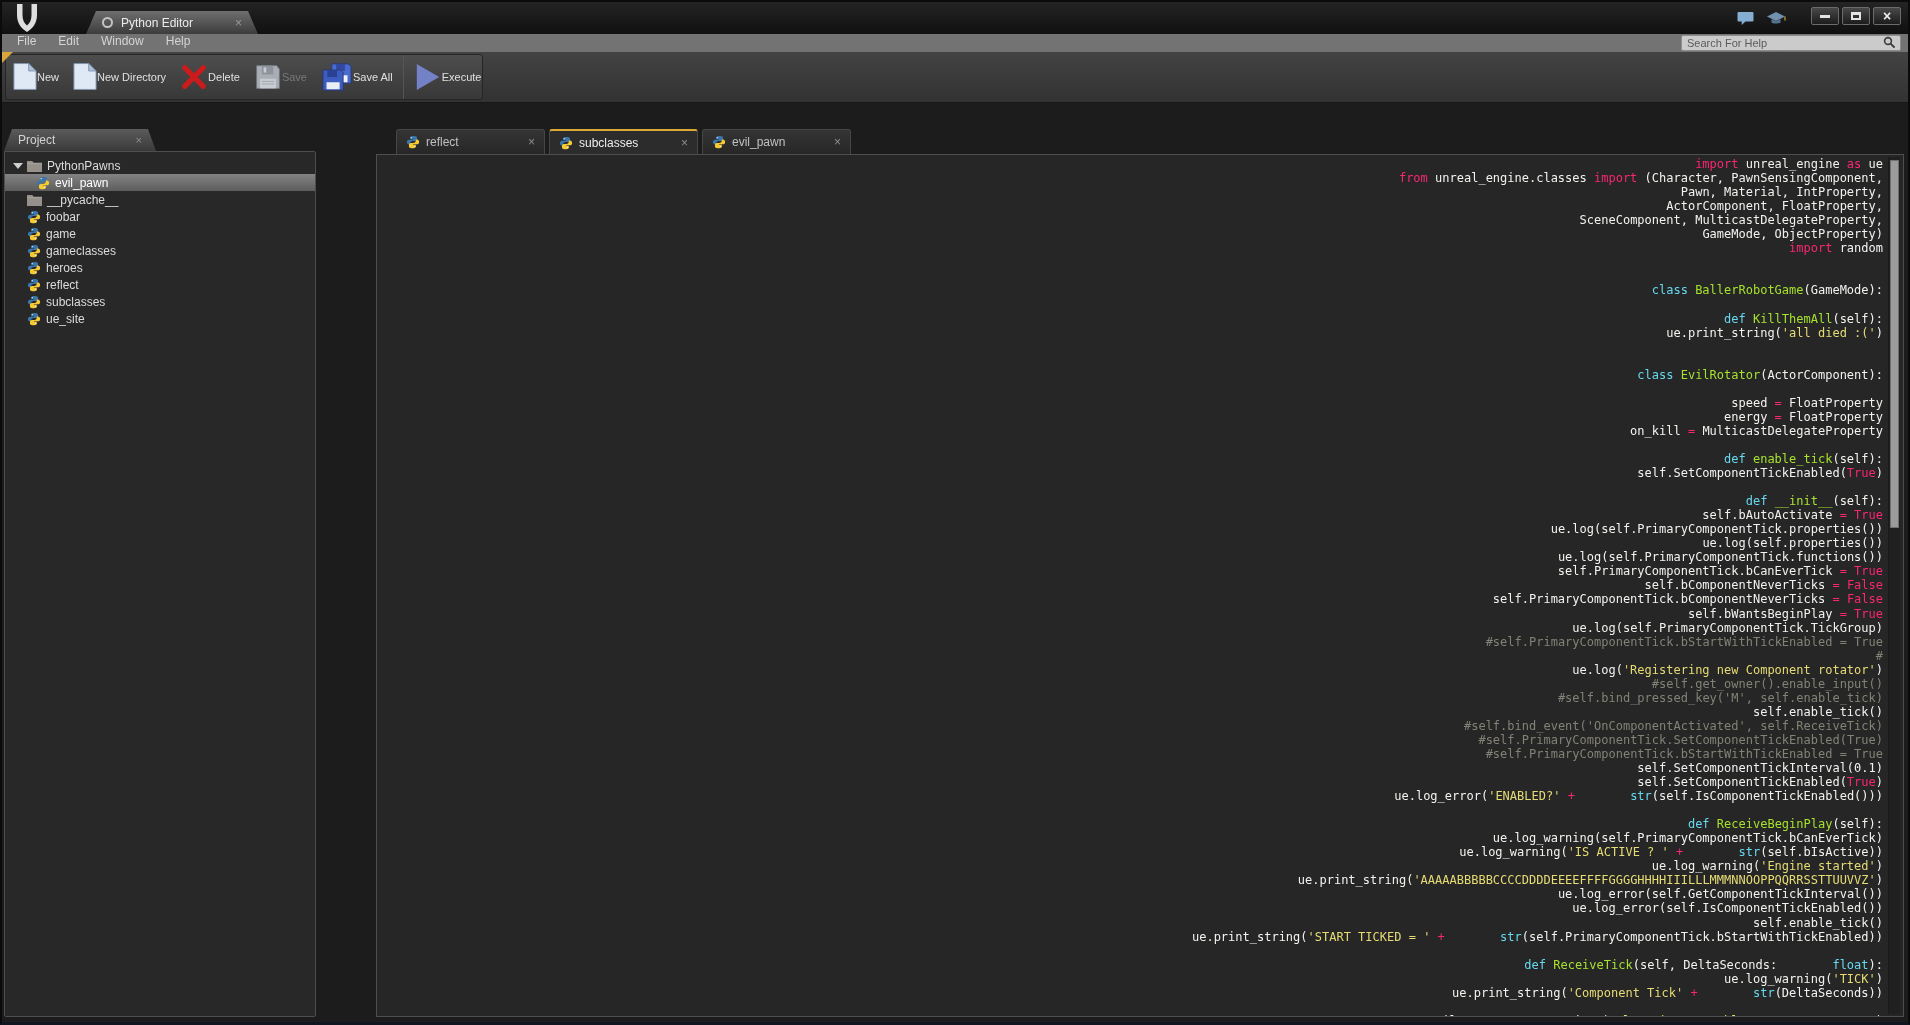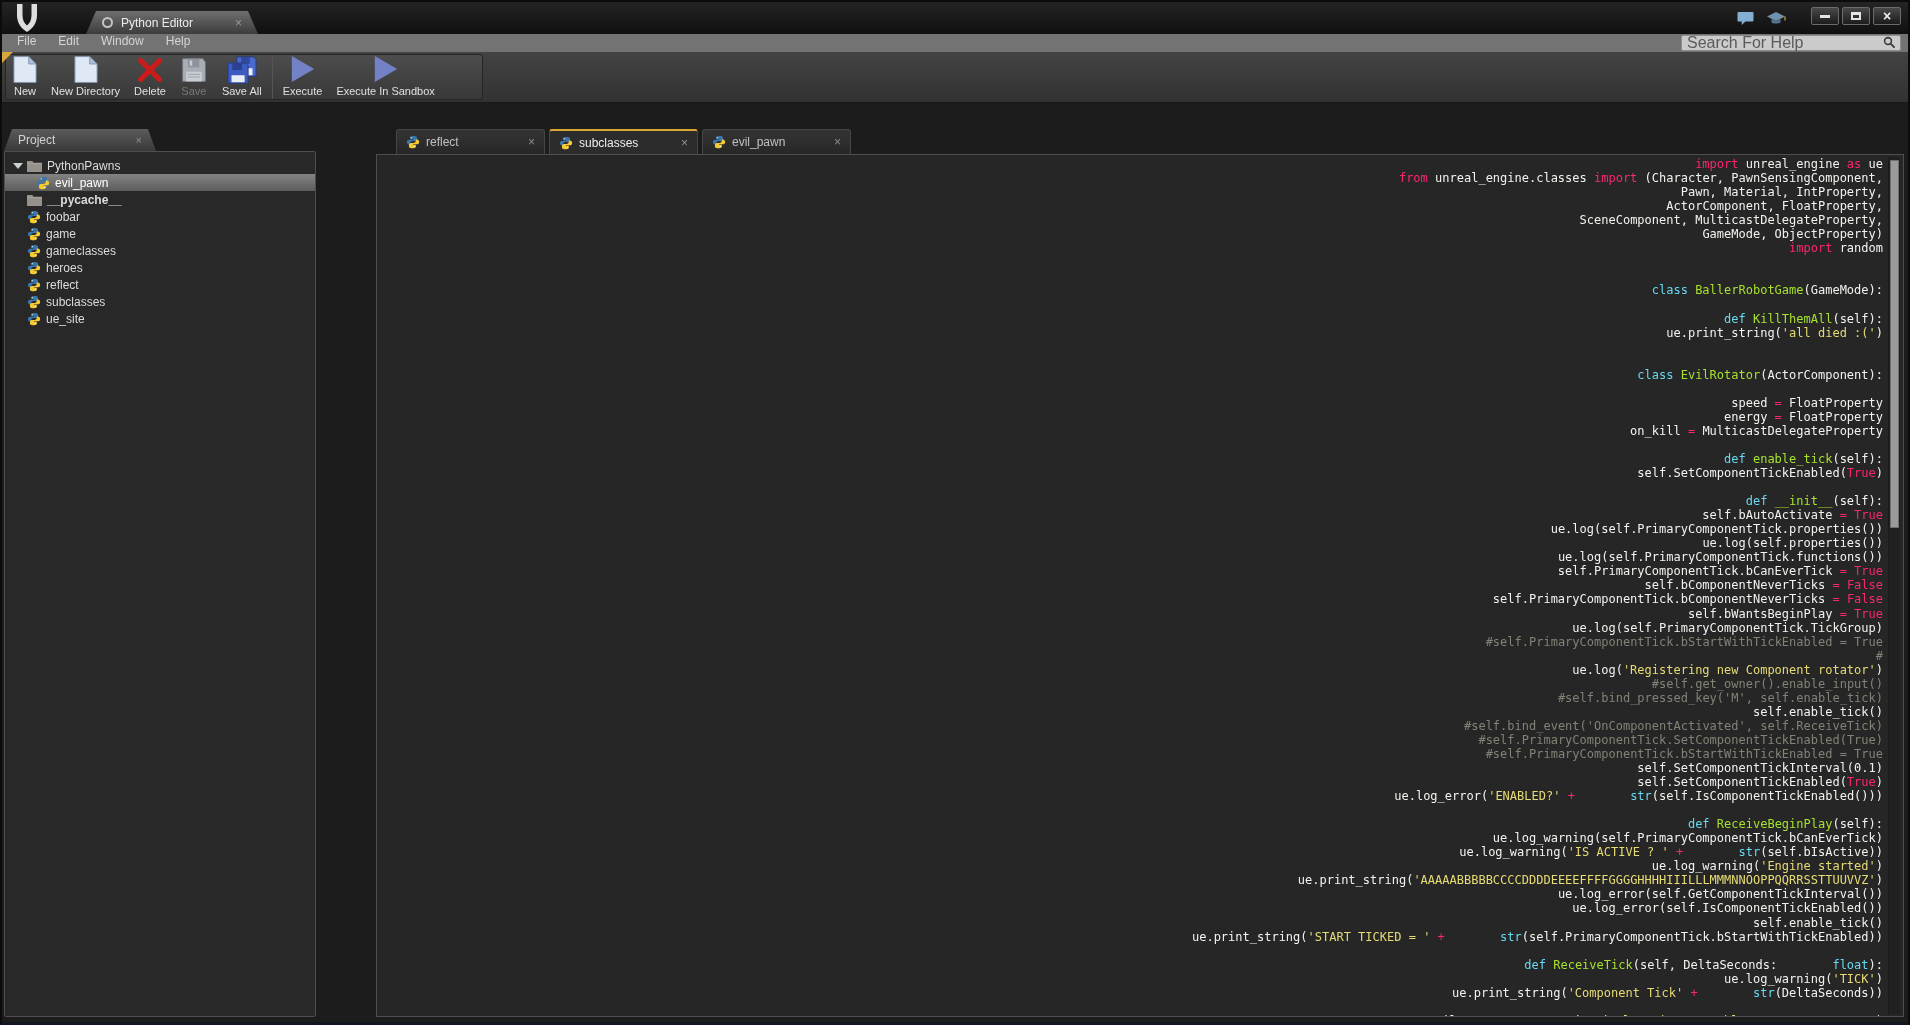--- a/index.html
+++ b/index.html
@@ -29,31 +29,31 @@
   .win-glyph-max { width:10px; height:8px; border:2px solid #e3e3e3; border-top-width:3px; }
   .win-glyph-close { color:#ededed; font-size:14px; font-weight:bold; line-height:1; }
 
   
   .menubar { position:absolute; left:0; top:32px; right:0; height:18px; background:#737373;
     display:flex; }
   .menu-item { padding:0 11px; font-size:12px; color:#d4d4d4; }
   .menu-item:first-child { margin-left:4px; }
   .search-box { position:absolute; right:7px; top:1px; width:220px; height:16px; background:#cbcbcb;
     border:1px solid #8e8e8e; border-radius:2px; display:flex; align-items:center; padding:0 5px; }
-  .search-text { flex:1; font-size:16px; color:#5b5b5b; }
+  .search-text { flex:1; font-size:11px; color:#5b5b5b; }
 
   
   .toolbar { position:absolute; left:0; top:50px; right:0; height:51px;
     background:linear-gradient(#434343,#323232); border-bottom:1px solid #181818; }
   .tb-well { position:absolute; left:3px; top:2px; width:478px; height:46px;
     background:linear-gradient(#4d4d4d,#383838); border:1px solid #252525; border-radius:3px;
     display:flex; align-items:stretch; overflow:hidden; }
   .tb-corner { position:absolute; left:0; top:0; width:0; height:0;
     border-top:11px solid #d8a63a; border-right:11px solid transparent; }
-  .tb-btn { display:flex; flex-direction:column; align-items:center; justify-content:flex-end;
+  .tb-btn { display:flex; flex-direction:row; align-items:center; justify-content:flex-end;
     padding:2px 7px 2px; }
   .tb-icon { height:30px; display:flex; align-items:center; justify-content:center; margin-bottom:1px; }
   .tb-label { font-size:11px; color:#e0e0e0; white-space:nowrap; }
   .tb-btn.disabled .tb-label { color:#787878; }
   .tb-sep { width:1px; background:#232323; border-right:1px solid #555; margin:0 3px; }
 
   
   .workspace { position:absolute; left:0; top:101px; right:0; bottom:0; background:#1c1c1c; }
 
   
@@ -254,21 +254,21 @@
             <span class="tree-icon">
               <svg width="14" height="14" viewBox="0 0 16 16">
                 <path fill="#3a76aa" d="M7.6 1C5.9 1 4.8 1.8 4.8 3v1.8h3.3v.6H3.3C2 5.4 1 6.5 1 8.1s1 2.7 2.3 2.7h1.5V9.3c0-1.4 1.2-2.5 2.6-2.5h3.2c1.1 0 2-.9 2-2V3c0-1.2-1.2-2-2.9-2z"></path>
                 <circle fill="#e7eef5" cx="6" cy="3" r=".8"></circle>
                 <path fill="#f5ca32" d="M8.4 15c1.7 0 2.8-.8 2.8-2v-1.8H7.9v-.6h4.8c1.3 0 2.3-1.1 2.3-2.7s-1-2.7-2.3-2.7h-1.5v1.5c0 1.4-1.2 2.5-2.6 2.5H5.4c-1.1 0-2 .9-2 2V13c0 1.2 1.2 2 2.9 2z"></path>
                 <circle fill="#e7eef5" cx="10" cy="13" r=".8"></circle>
               </svg>
             </span>
             <span>evil_pawn</span>
           </div>
-          <div class="tree-row" style="padding-left: 22px; font-weight: bold;">
+          <div class="tree-row" style="padding-left: 22px;">
             <span class="tree-icon">
               <svg width="15" height="12" viewBox="0 0 15 12">
                 <path fill="#96918a" d="M0 1h5.2l1.5 1.8H15V12H0z"></path>
                 <path fill="#b3aea6" opacity=".55" d="M0 2.9h15v1.3H0z"></path>
               </svg>
             </span>
             <span>__pycache__</span>
           </div>
           <div class="tree-row" style="padding-left: 22px;">
             <span class="tree-icon">

